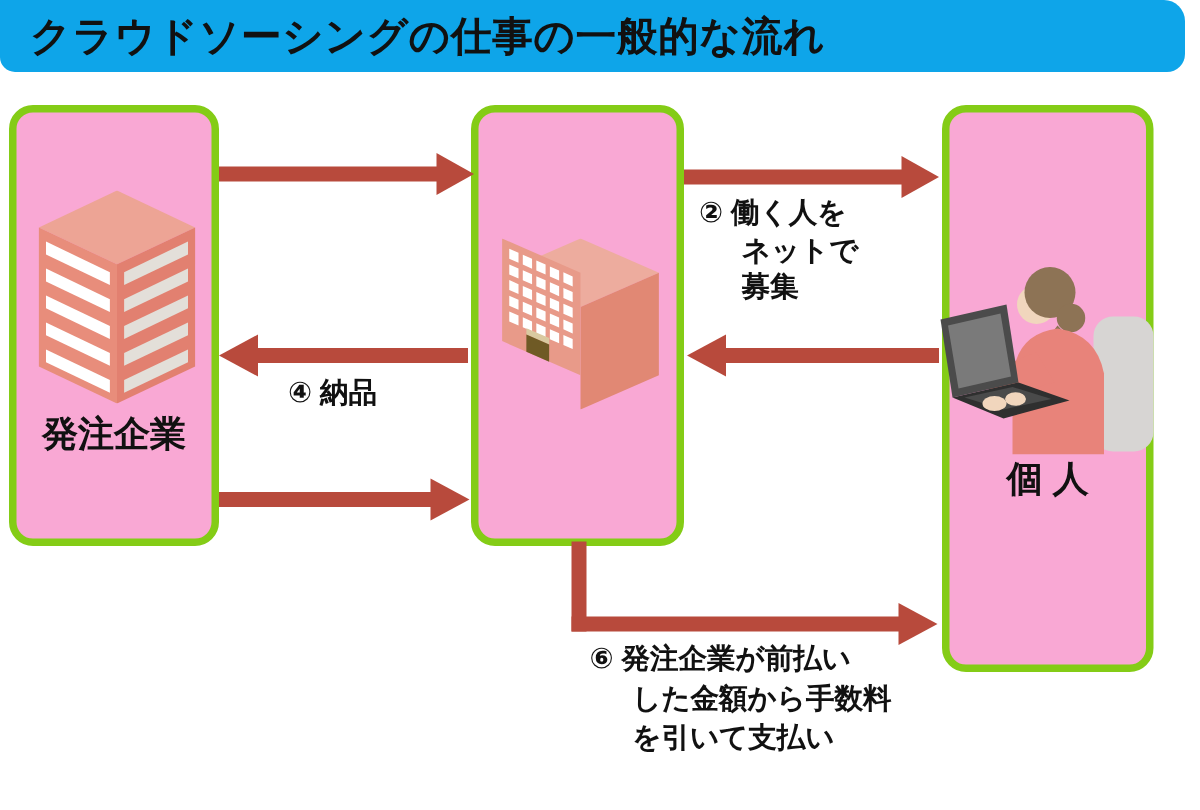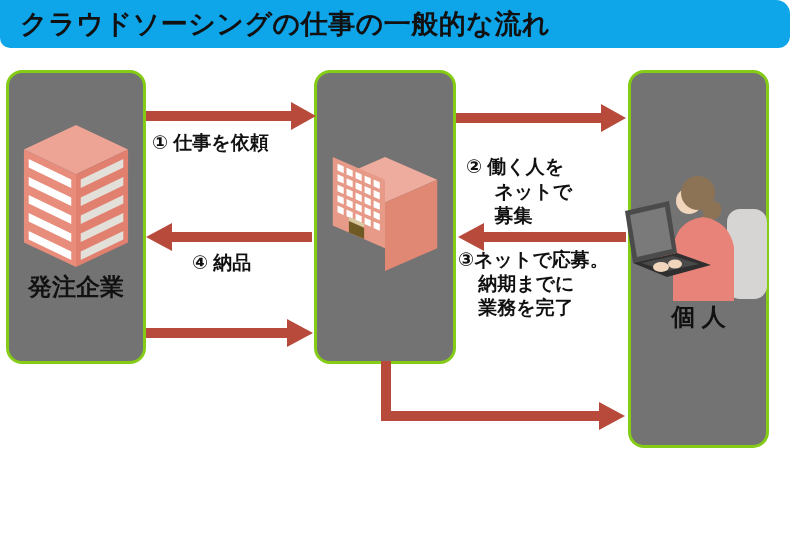--- a/index.html
+++ b/index.html
@@ -12,21 +12,21 @@
   #title-bar {
     position:absolute; left:0; top:0; width:790px; height:48px;
     background:#0ea5e9; border-radius:0 14px 12px 10px;
     display:flex; align-items:center; padding-left:20px;
   }
   #title-bar .title {
     font-size:27px; font-weight:bold; color:#111; letter-spacing:0.5px;
   }
   
   .box {
-    position:absolute; background:#737373; border:3px solid #84cc16; border-radius:16px;
+    position:absolute; background:#f9a8d4; border:5px solid #84cc16; border-radius:16px;
   }
   #box-orderer      { left:6px;   top:70px; width:140px; height:294px; }
   #box-intermediary { left:314px; top:70px; width:142px; height:294px; }
   #box-individual   { left:628px; top:70px; width:141px; height:378px; }
   .entity-label {
     position:absolute; left:0; right:0; text-align:center;
     font-size:24px; font-weight:bold; color:#111; white-space:pre;
   }
   #box-orderer .entity-label      { top:198px; }
   #box-intermediary .entity-label { top:198px; }
@@ -36,21 +36,21 @@
   #icon-intermediary { left:13px;  top:84px; width:110px; height:114px; }
   #icon-individual   { left:-16px; top:76px; width:156px; height:152px; }
   
   #arrows { position:absolute; left:0; top:0; width:800px; height:540px; pointer-events:none; }
   #arrows .arrow { fill:#b84a3c; }
   
   .step {
     position:absolute; font-size:19px; font-weight:bold; color:#111;
     line-height:1.3; white-space:pre;
   }
-  .hang15 { padding-left:1.5em; text-indent:-1.5em;margin-top:24px; }
+  .hang15 { padding-left:1.5em; text-indent:-1.5em; }
   .hang11 { padding-left:1.06em; text-indent:-1.06em; }
   #step-1 { left:152px; top:131px; }
   #step-2 { left:466px; top:131px; }
   #step-3 { left:458px; top:248px; line-height:1.27; }
   #step-4 { left:172px; top:251px;margin-left:20px; }
   #step-5 { left:150px; top:352px; }
   #step-6 { left:393px; top:427px; line-height:1.4; }
 </style>
 </head>
 <body>
@@ -170,22 +170,21 @@
       <rect x="146" y="328" width="142" height="10"></rect>
       <polygon points="287,319 287,347 313,333"></polygon>
     </g>
     <g class="arrow">
       <rect x="381" y="361" width="10" height="60"></rect>
       <rect x="381" y="411" width="219" height="10"></rect>
       <polygon points="599,402 599,430 625,416"></polygon>
     </g>
   </svg>
 
-  <div class="step" id="step-1">① 仕事を依頼</div>
   <div class="step hang15" id="step-2">② 働く人を
 ネットで
 募集</div>
-  <div class="step hang11" id="step-3">③ネットで応募。
-納期までに
-業務を完了</div>
   <div class="step" id="step-4">④ 納品</div>
+  <div class="step hang15" id="step-6">⑥ 発注企業が前払い
+した金額から手数料
+を引いて支払い</div>
 
 </div>
 
 </body></html>

